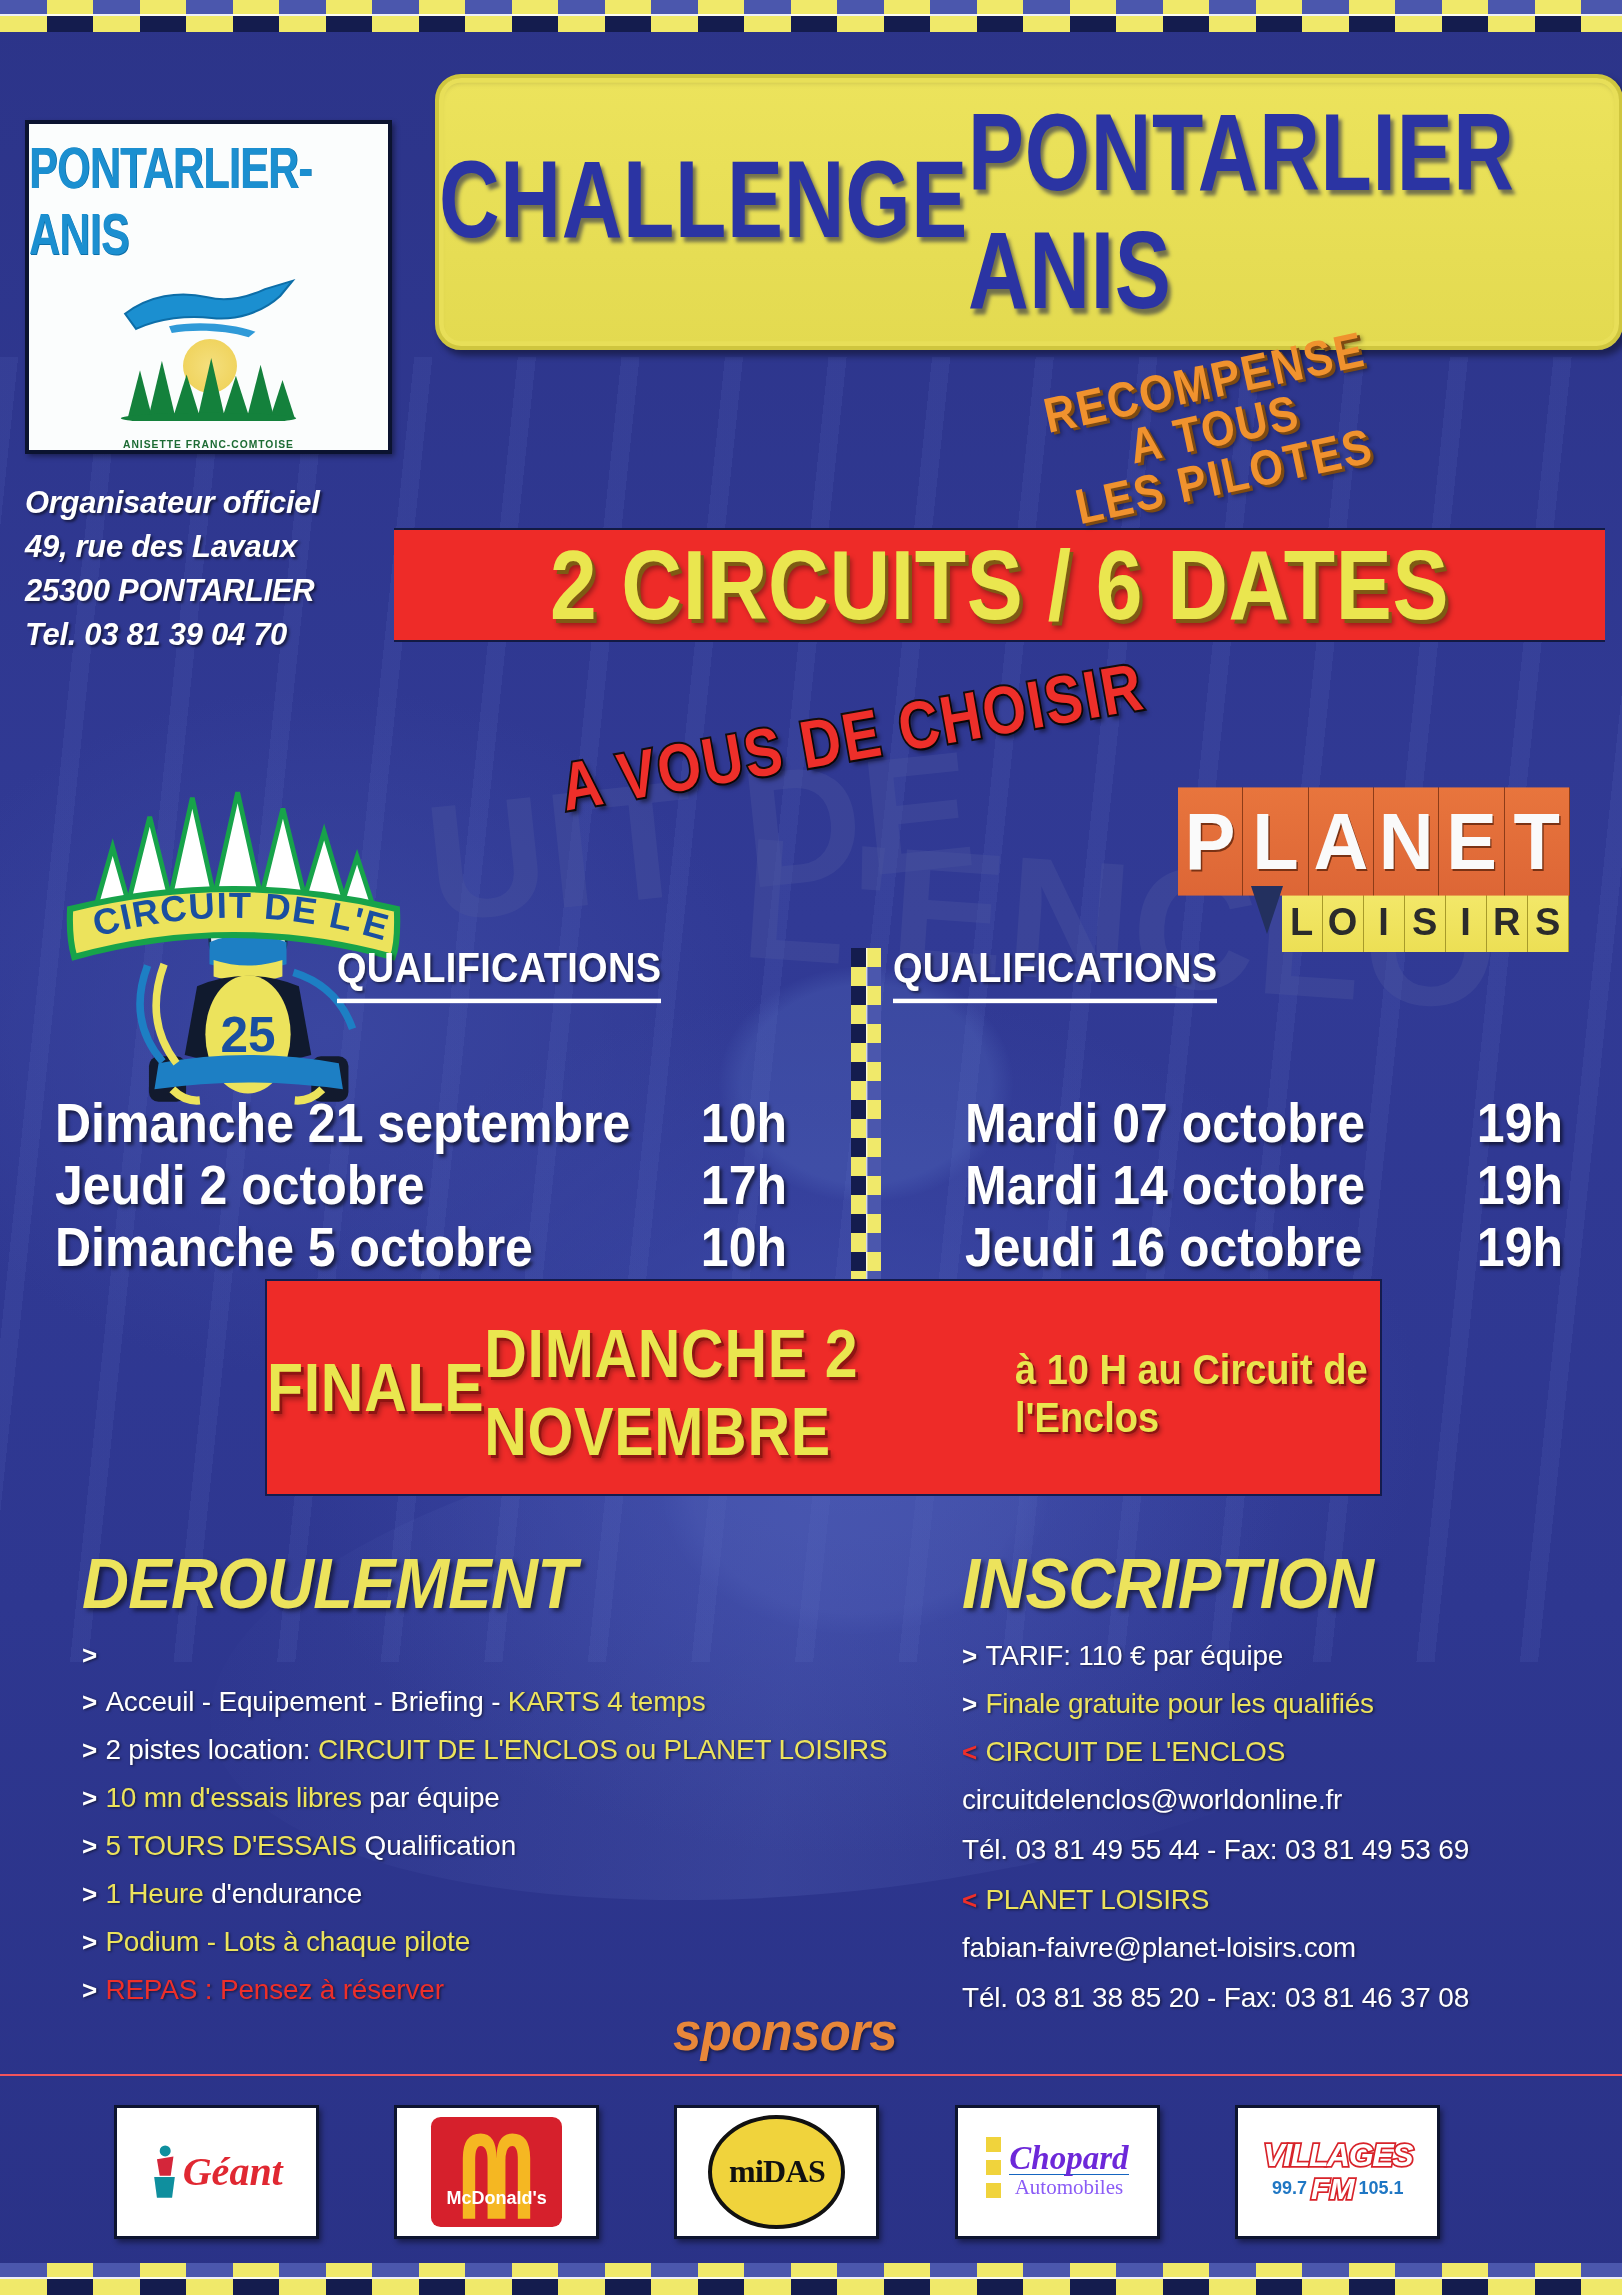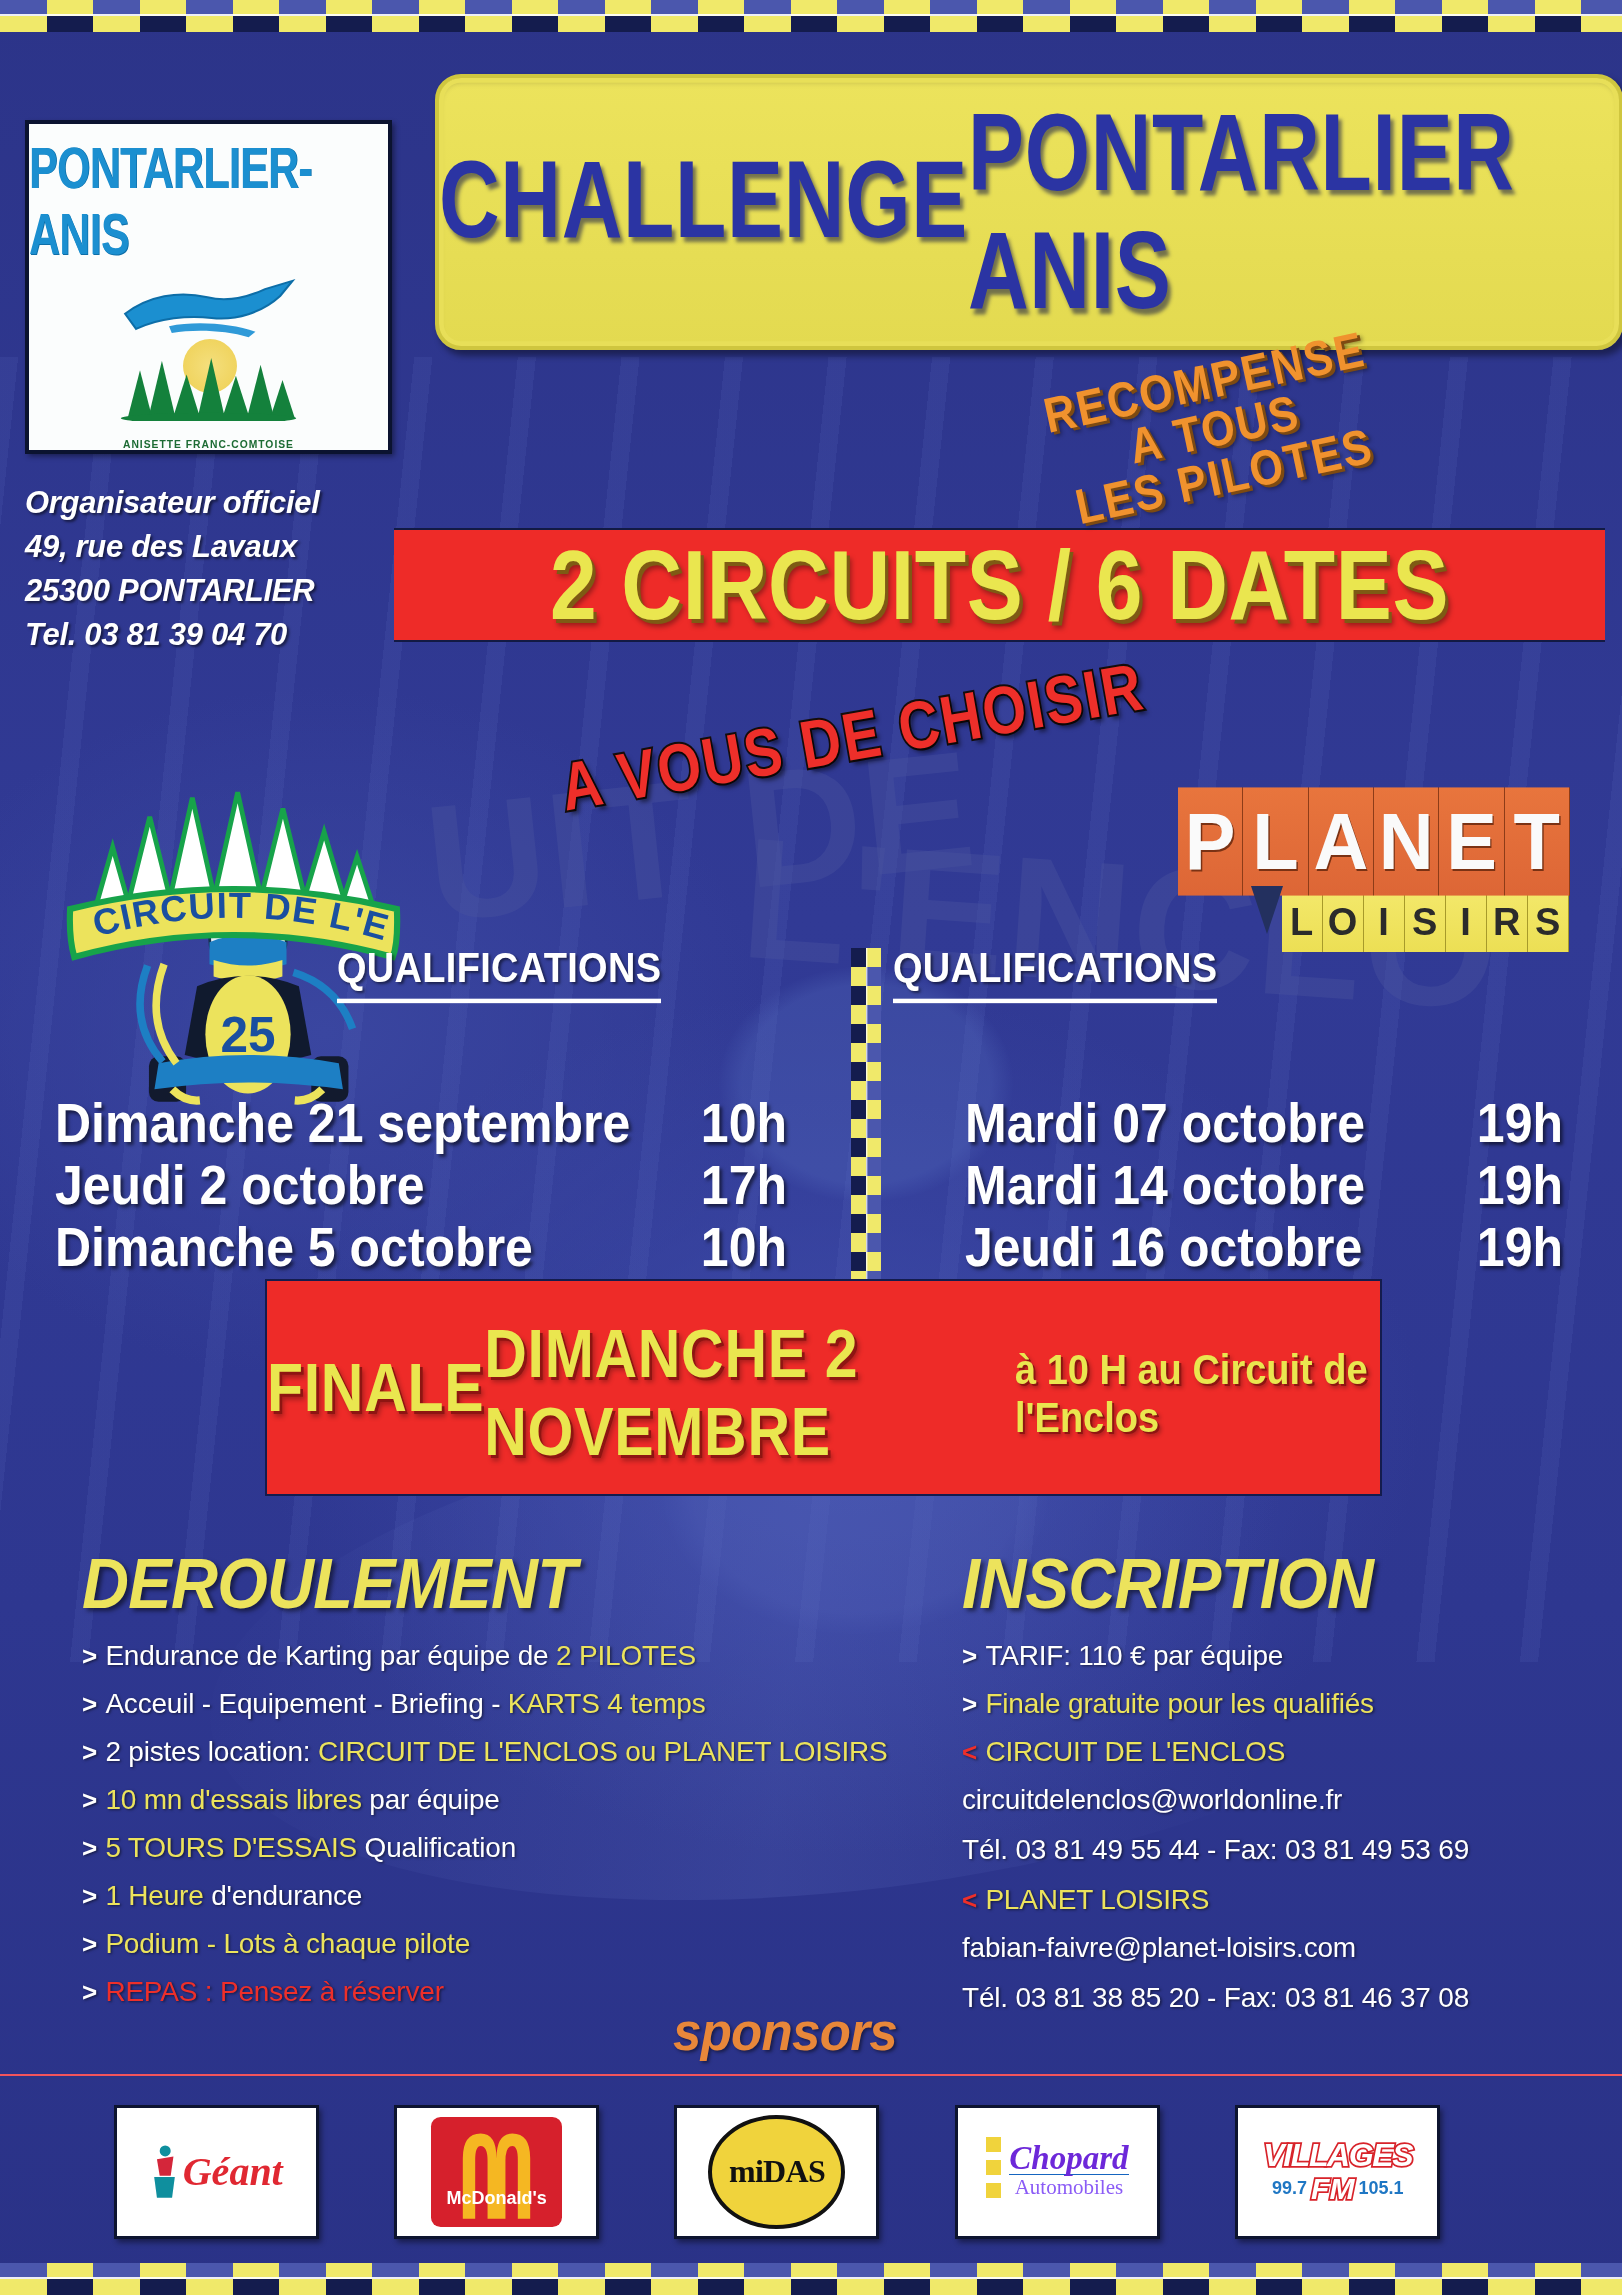--- a/index.html
+++ b/index.html
@@ -372,21 +372,20 @@
     <div class="f1">FINALE</div>
     <div class="f2">DIMANCHE 2 NOVEMBRE</div>
     <div class="f3">à 10 H au Circuit de l'Enclos</div>
   </div>
 
   <div id="deroulement">
     <div class="sec-head">DEROULEMENT</div>
     <div class="list" id="der-list">
         <div class="bullet-row">
           <span class="mk">&gt;</span>
-          <span class="tx"><span class="w">Endurance de Karting par équipe de </span><span class="y">2 PILOTES</span></span>
         </div>
         <div class="bullet-row">
           <span class="mk">&gt;</span>
           <span class="tx"><span class="w">Acceuil - Equipement - Briefing - </span><span class="y">KARTS 4 temps</span></span>
         </div>
         <div class="bullet-row">
           <span class="mk">&gt;</span>
           <span class="tx"><span class="w">2 pistes location: </span><span class="y">CIRCUIT DE L'ENCLOS  ou PLANET LOISIRS</span></span>
         </div>
         <div class="bullet-row">

